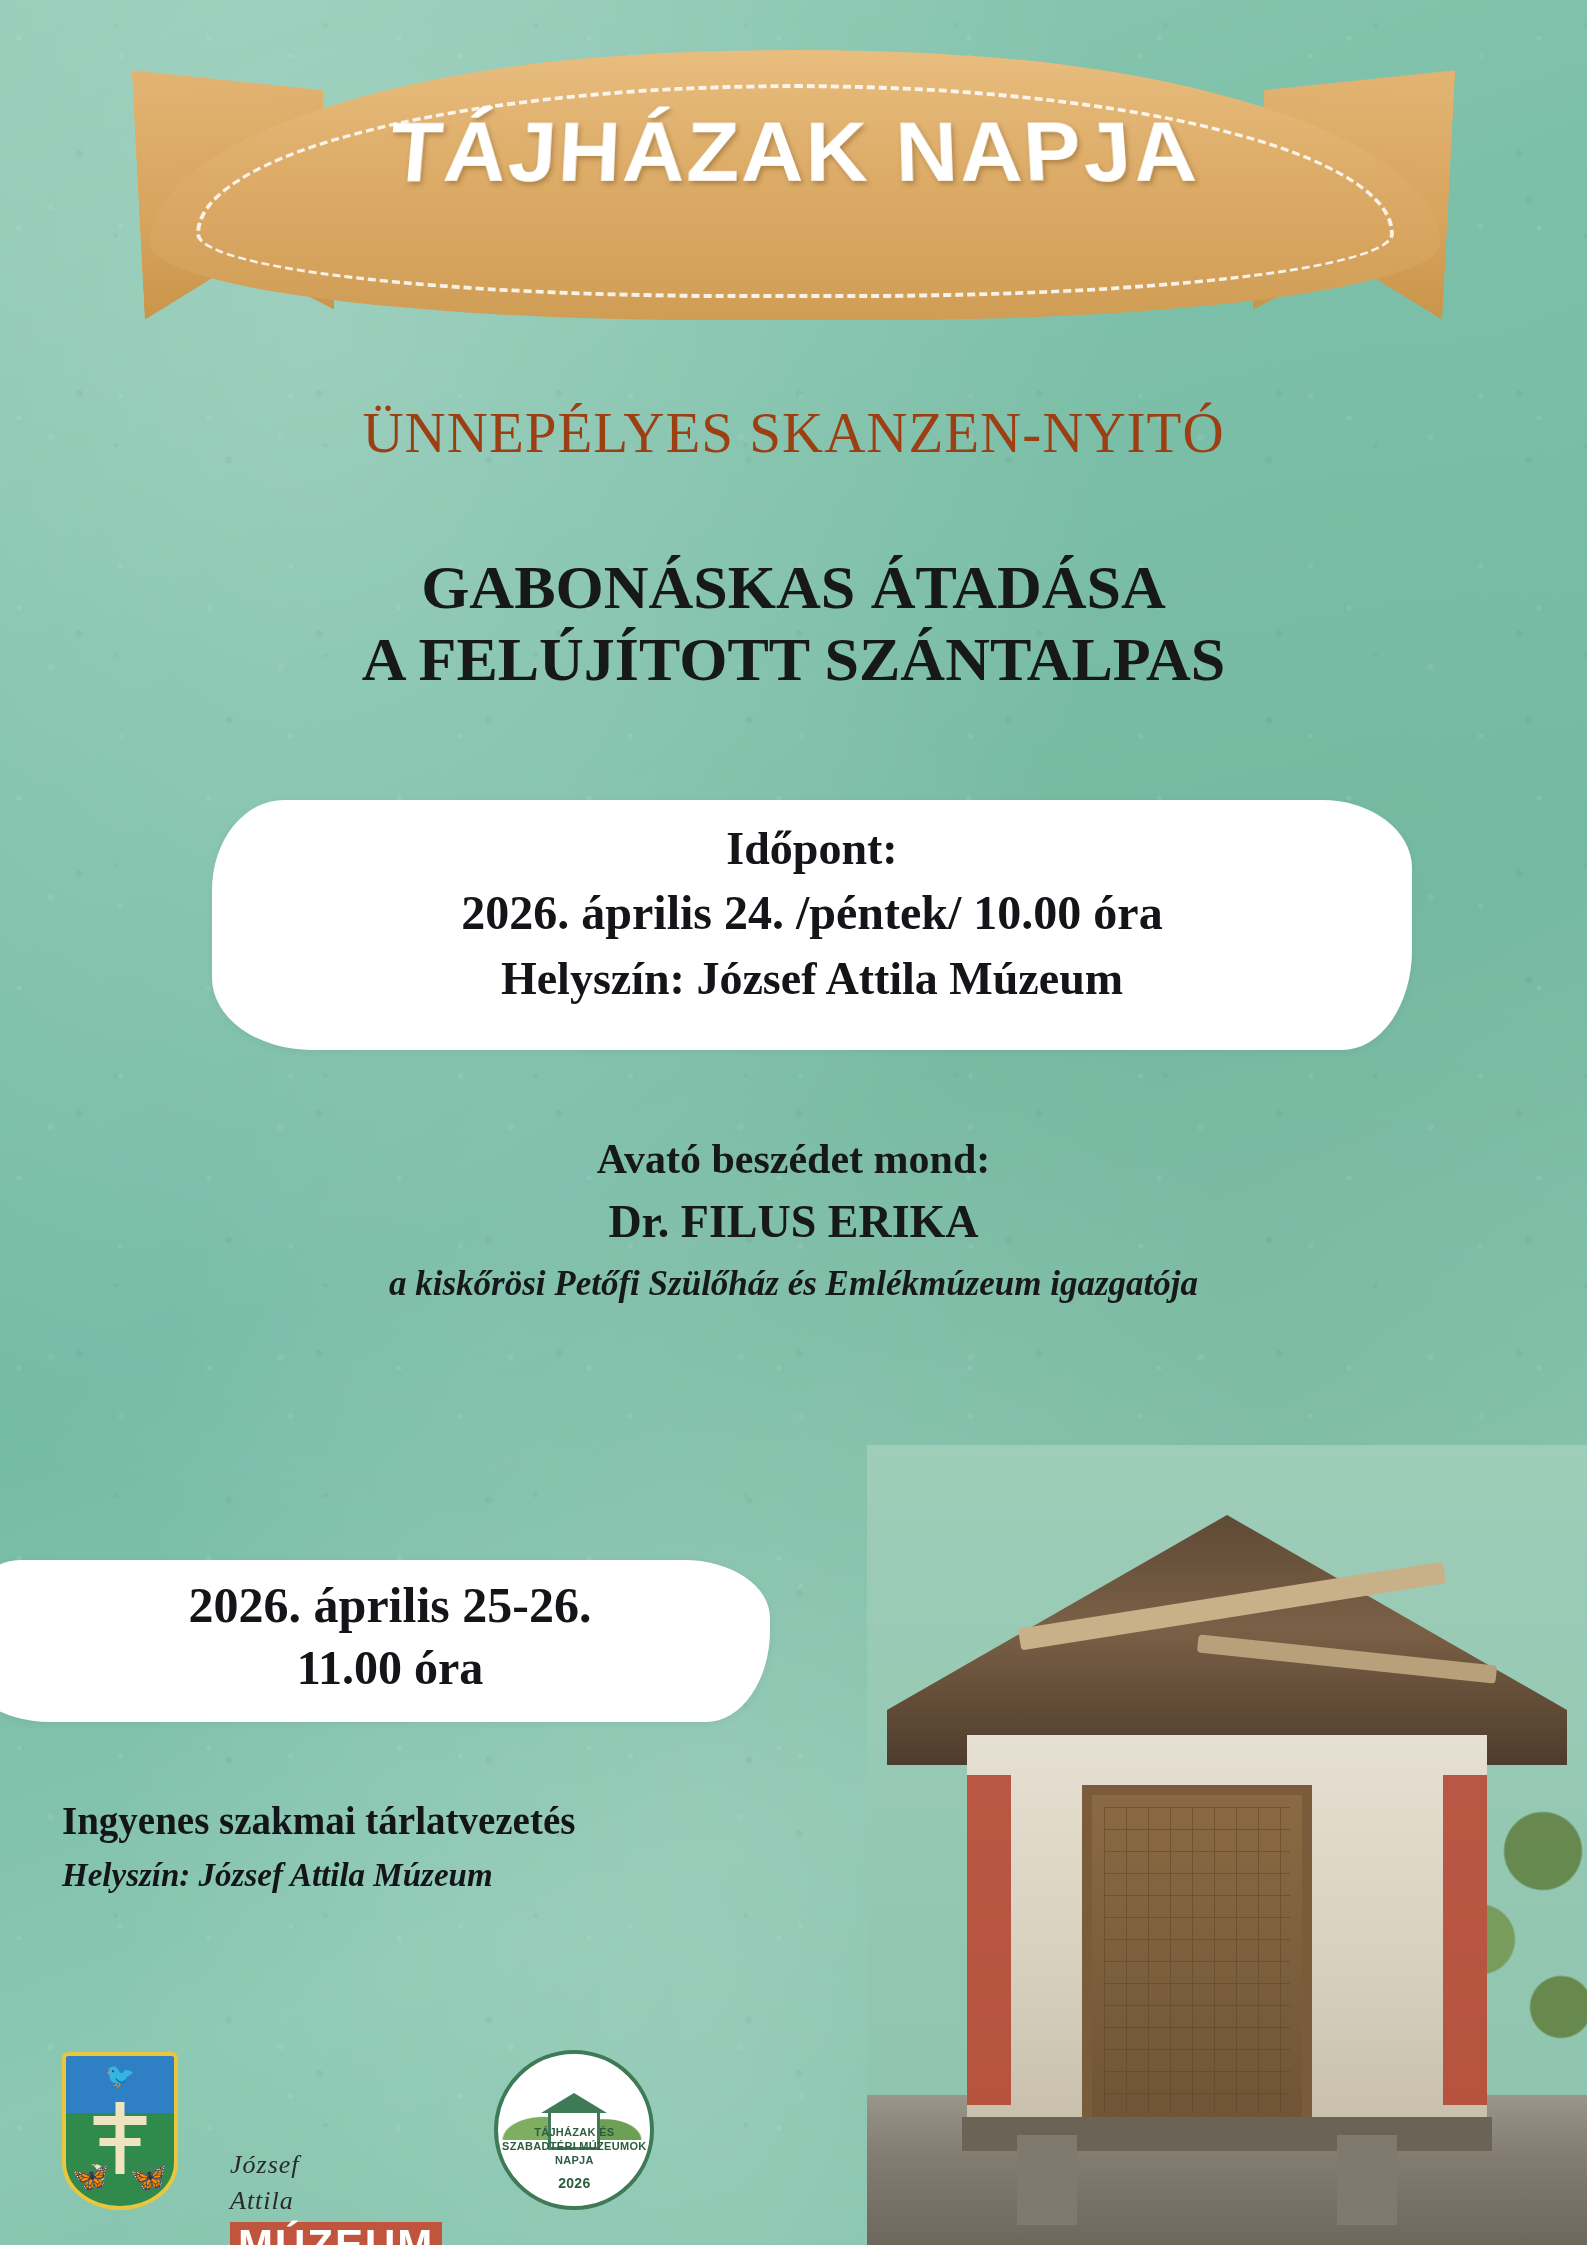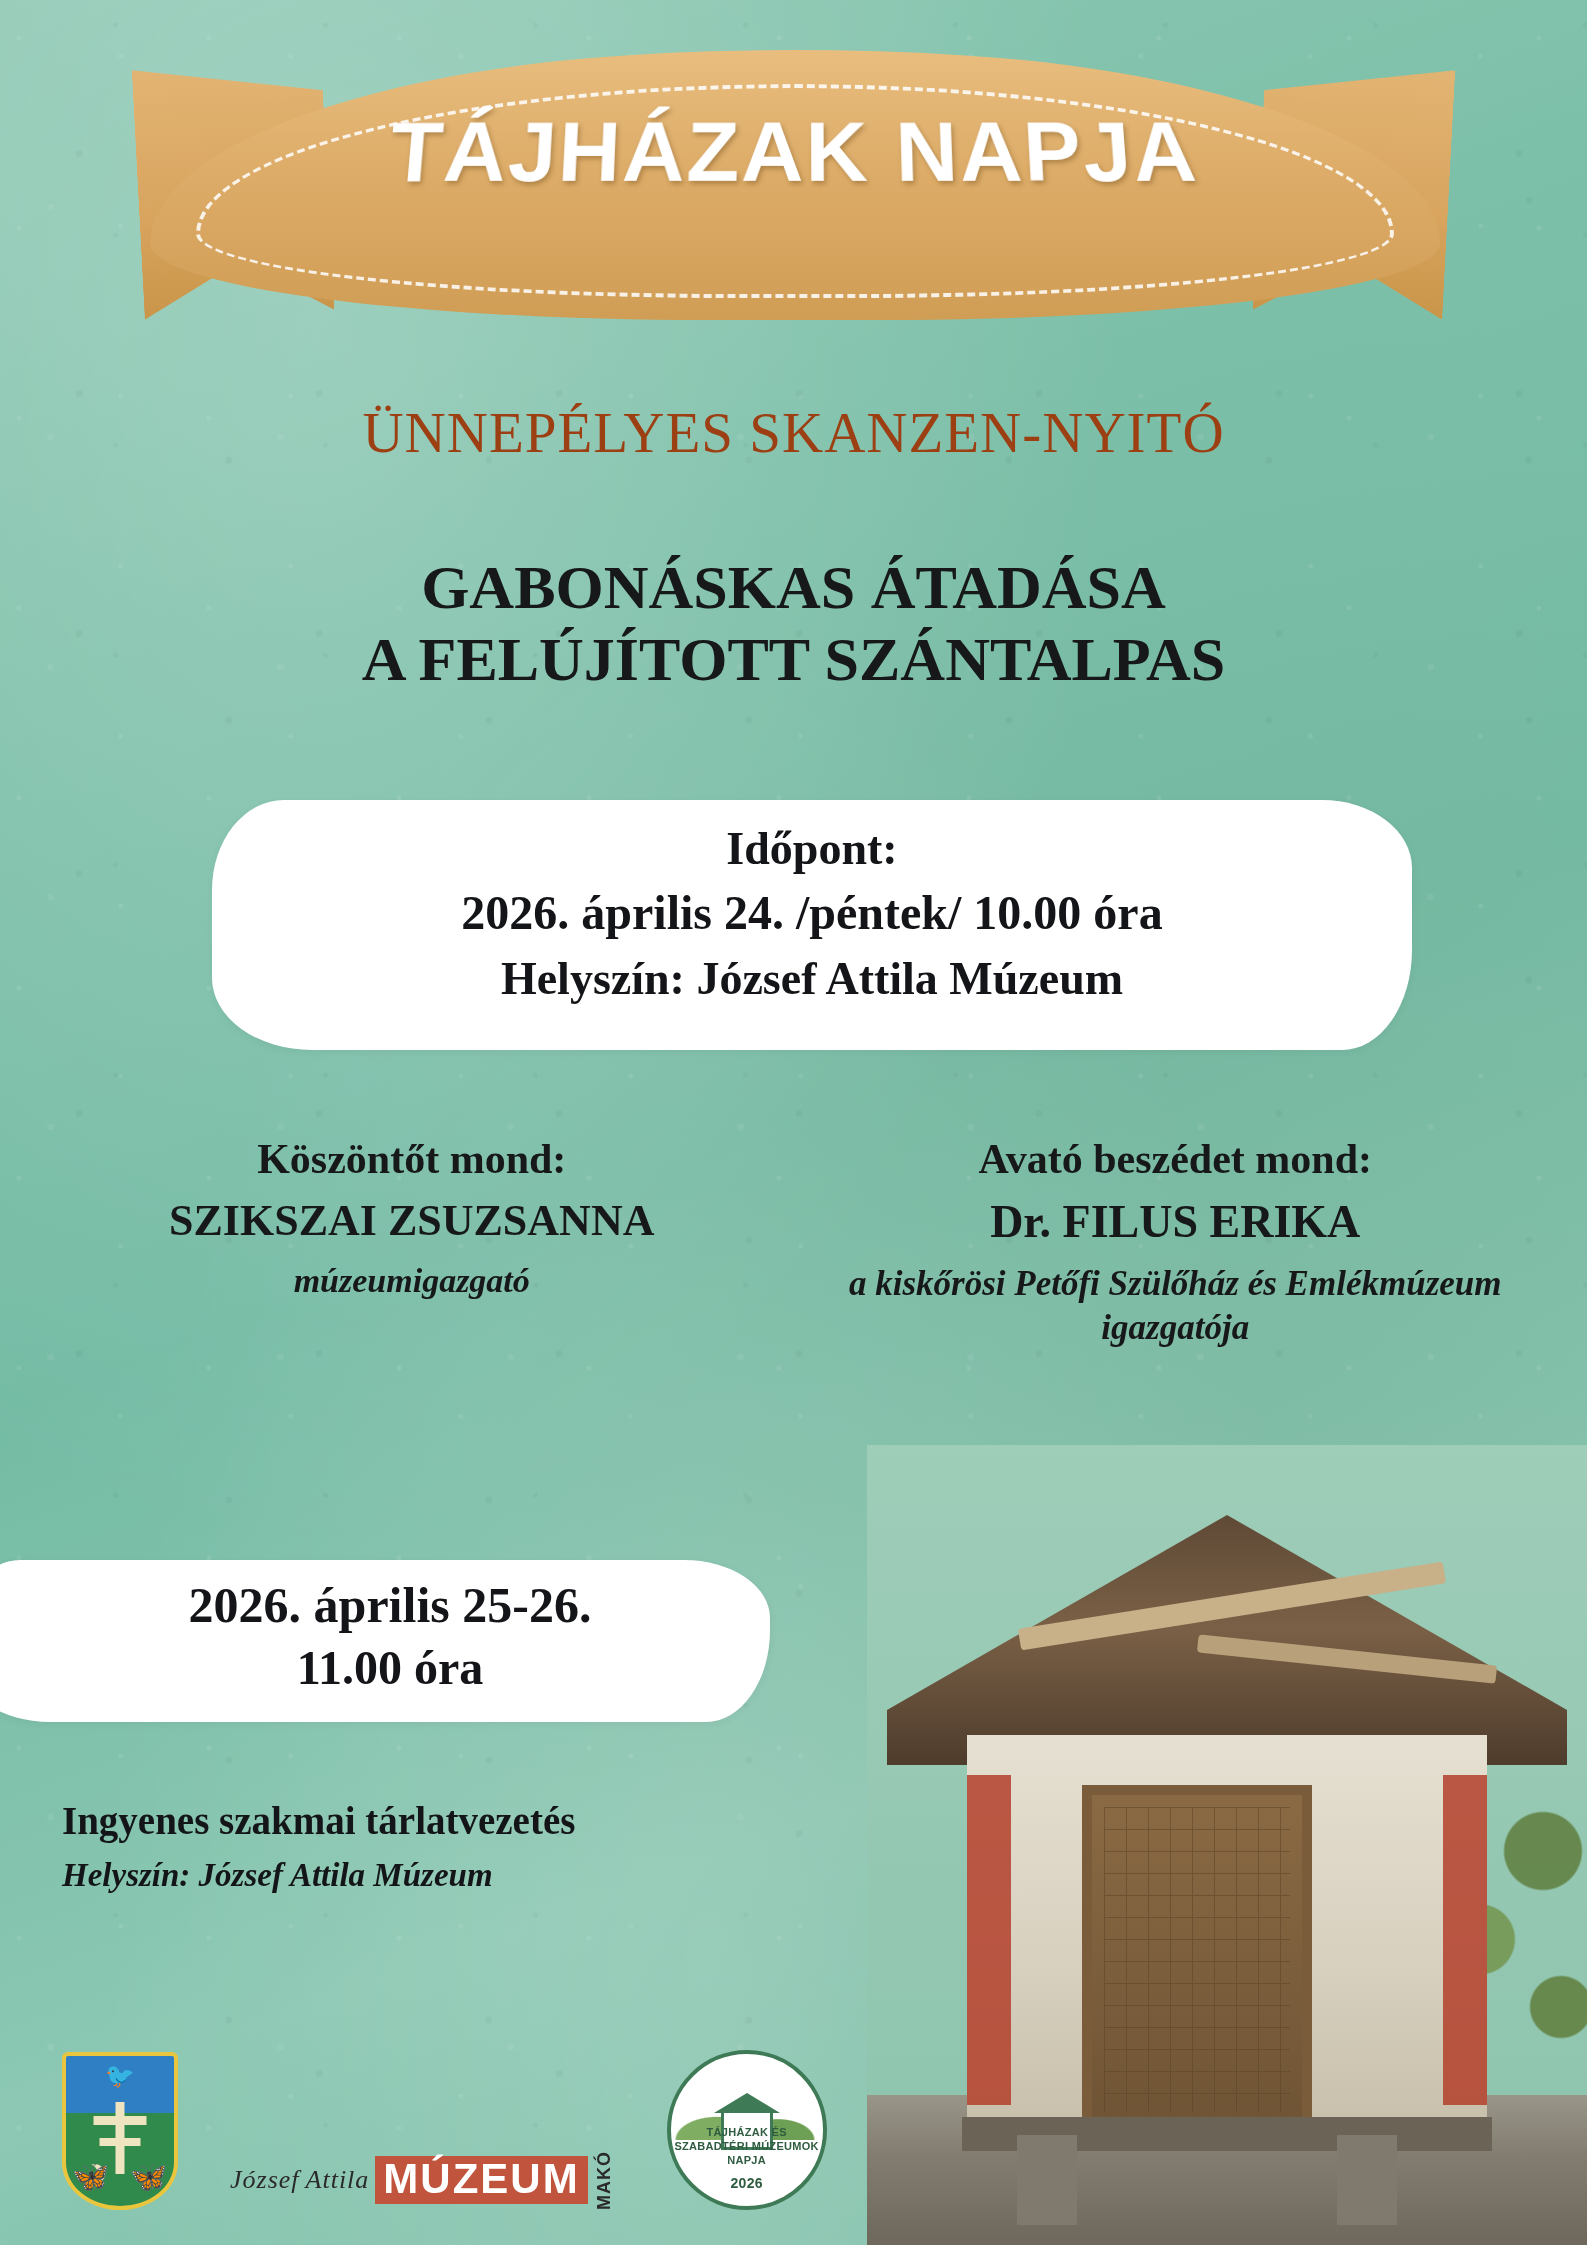--- a/index.html
+++ b/index.html
@@ -298,21 +298,21 @@
   }
   .crest-cross::before { content:""; position:absolute; left:-22px; top:14px; width:53px; height:9px; background:#efe4c0;}
   .crest-cross::after { content:""; position:absolute; left:-16px; top:36px; width:41px; height:8px; background:#efe4c0;}
   .crest-bird { position:absolute; top:8px; left:50%; transform:translateX(-50%); font-size:24px; color:#fff; line-height:1;}
   .crest-moon { position:absolute; left:12px; bottom:22px; width:20px; height:20px; border-radius:50%; box-shadow: 7px 0 0 0 #efe4c0; }
   .crest-stork-l, .crest-stork-r { position:absolute; bottom:12px; font-size:30px; color:#fff; }
   .crest-stork-l { left:6px; }
   .crest-stork-r { right:6px; }
 
   .logo-museum {
-    display:flex; align-items:center; gap:6px; height:60px;
+    display:flex; align-items:flex-start; gap:6px; height:60px;flex-direction:column;
   }
   .lm-script {
     font-family:"Liberation Serif", serif;
     font-style: italic;
     font-size: 26px;
     color:#2a2a2a;
     letter-spacing:1px;
   }
   .lm-box {
     background:#c0543c;
@@ -388,25 +388,20 @@
     <div>A FELÚJÍTOTT SZÁNTALPAS</div>
   </div>
 
   <div class="callout callout-main">
     <div class="line l1">Időpont:</div>
     <div class="line l2">2026. április 24. /péntek/ 10.00 óra</div>
     <div class="line l3">Helyszín: József Attila Múzeum</div>
   </div>
 
   <div class="speakers">
-    <div class="speaker left">
-      <div class="role">Köszöntőt mond:</div>
-      <div class="name">SZIKSZAI ZSUZSANNA</div>
-      <div class="note">múzeumigazgató</div>
-    </div>
     <div class="speaker right">
       <div class="role">Avató beszédet mond:</div>
       <div class="name">Dr. FILUS ERIKA</div>
       <div class="note">a kiskőrösi Petőfi Szülőház és Emlékmúzeum igazgatója</div>
     </div>
   </div>
 
   <div class="photo">
     <div class="ph-sky"></div>
     <div class="ph-veg"></div>

